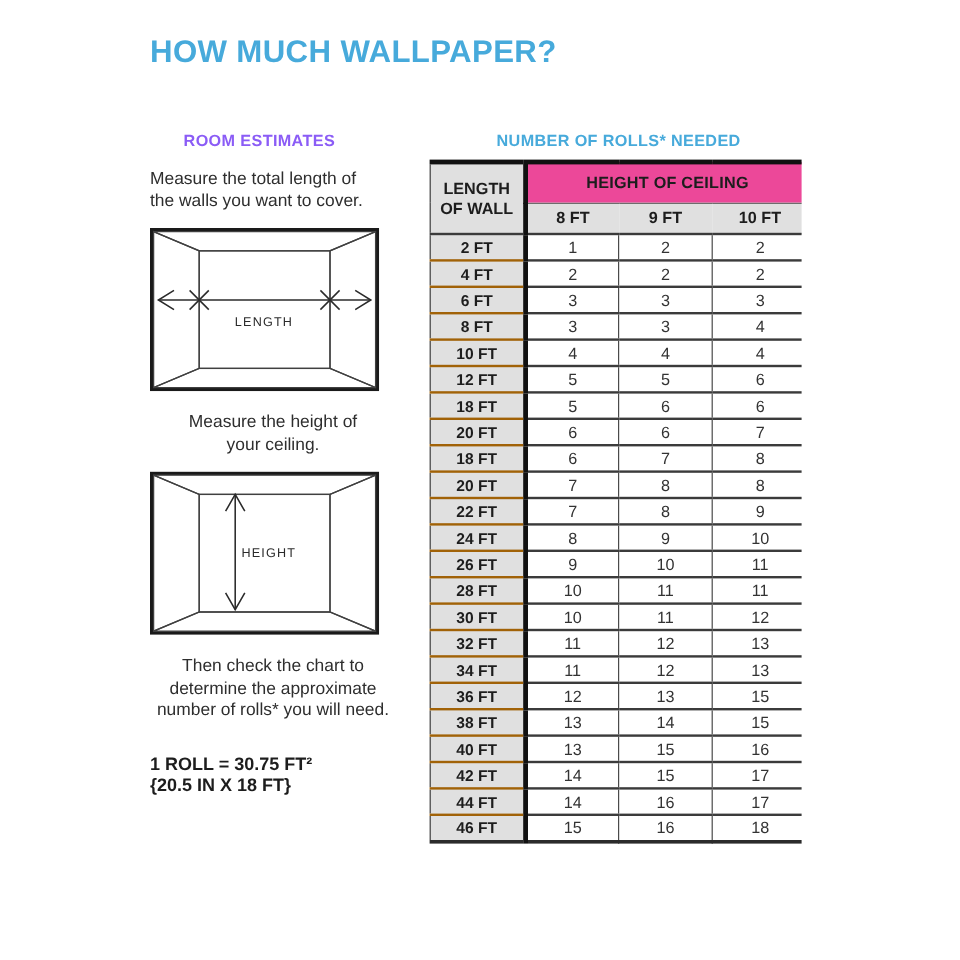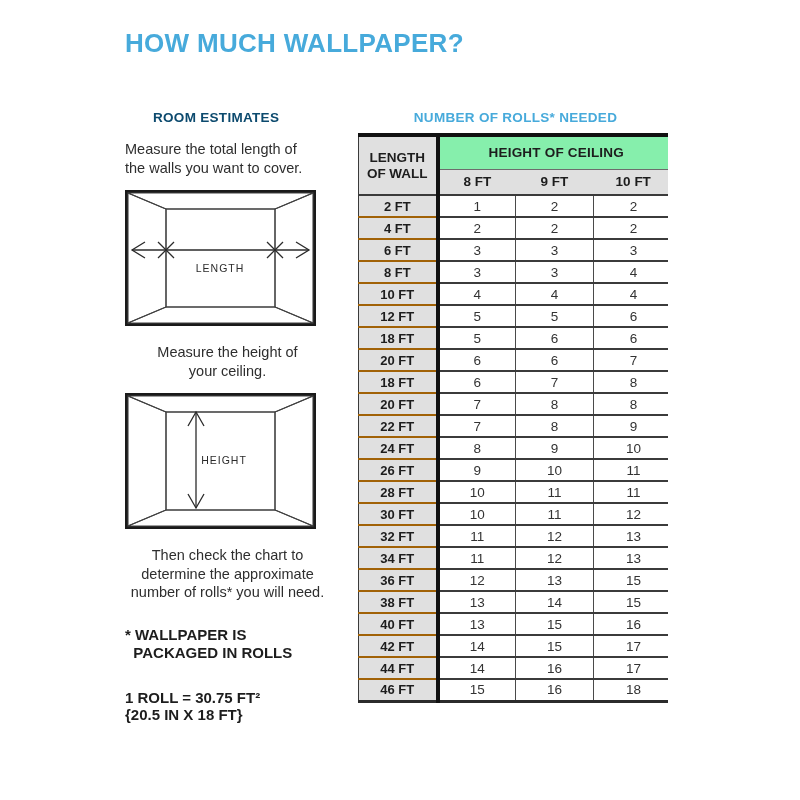--- a/index.html
+++ b/index.html
@@ -26,21 +26,21 @@
   .left-col {
     position: absolute;
     left: 125px;
     top: 110px;
     width: 205px;
   }
   .section-heading {
     font-size: 13.5px;
     font-weight: bold;
     letter-spacing: 0.3px;
-    color: #0c4a6e;
+    color: #8b5cf6;
     padding-left: 28px;
   }
   .step-text {
     margin-top: 15px;
     font-size: 14.5px;
     line-height: 18.5px;
     color: #2e2e2e;
     white-space: pre-line;
   }
   .diagram {
@@ -101,21 +101,21 @@
     background: #e0e0e0;
     font-weight: bold;
     color: #1d1d1d;
     border-right: 4px solid #111111;
     border-bottom: 2px solid #3b3b3b;
     white-space: pre-line;
     line-height: 16px;
     height: 60px;
   }
   th.group-head {
-    background: #86efac;
+    background: #ec4899;
     font-weight: bold;
     color: #1d1d1d;
     height: 34px;
     border-bottom: 1px solid #6d6d6d;
     letter-spacing: 0.2px;
   }
   tr.ft-row th {
     background: #e0e0e0;
     font-weight: bold;
     color: #1d1d1d;
@@ -192,22 +192,20 @@
         <polyline points="63,33 71,19 79,33"></polyline>
         <polyline points="63,101 71,115 79,101"></polyline>
       </g>
       <text class="diag-label" x="99" y="71" text-anchor="middle" font-size="10.5" letter-spacing="1" fill="#2b2b2b">HEIGHT</text>
     </svg>
 
     <div class="step-text">Then check the chart to
 determine the approximate
 number of rolls* you will need.</div>
 
-    <div class="note-strong">* WALLPAPER IS
-&nbsp;&nbsp;PACKAGED IN ROLLS</div>
 
     <div class="roll-size">1 ROLL = 30.75 FT²
 {20.5 IN X 18 FT}</div>
   </div>
 
   <div class="table-col">
     <div class="table-heading">NUMBER OF ROLLS* NEEDED</div>
 
     <table class="rolls">
       <colgroup>

